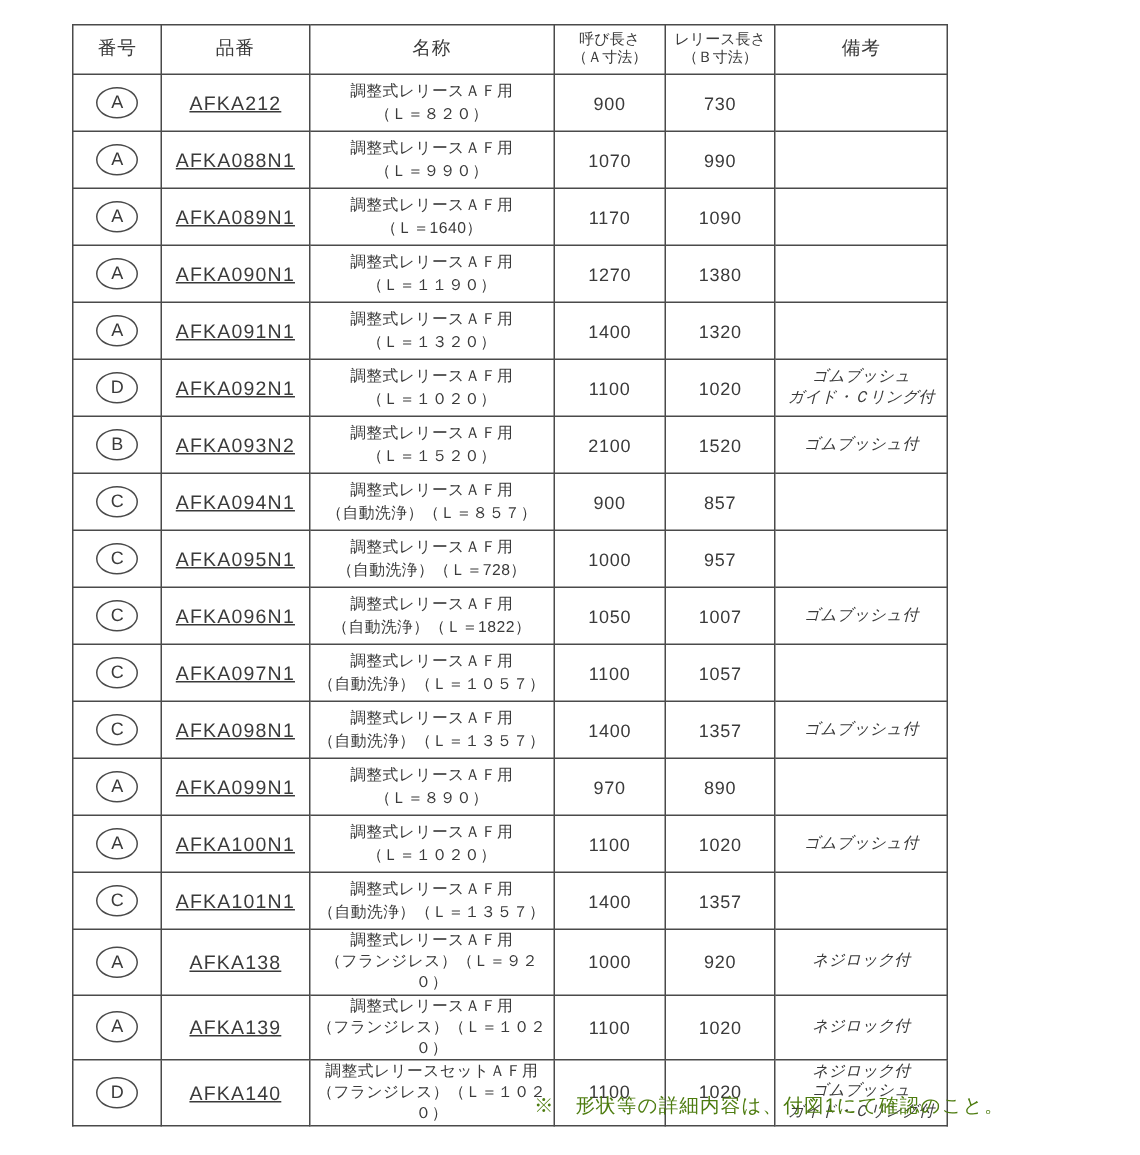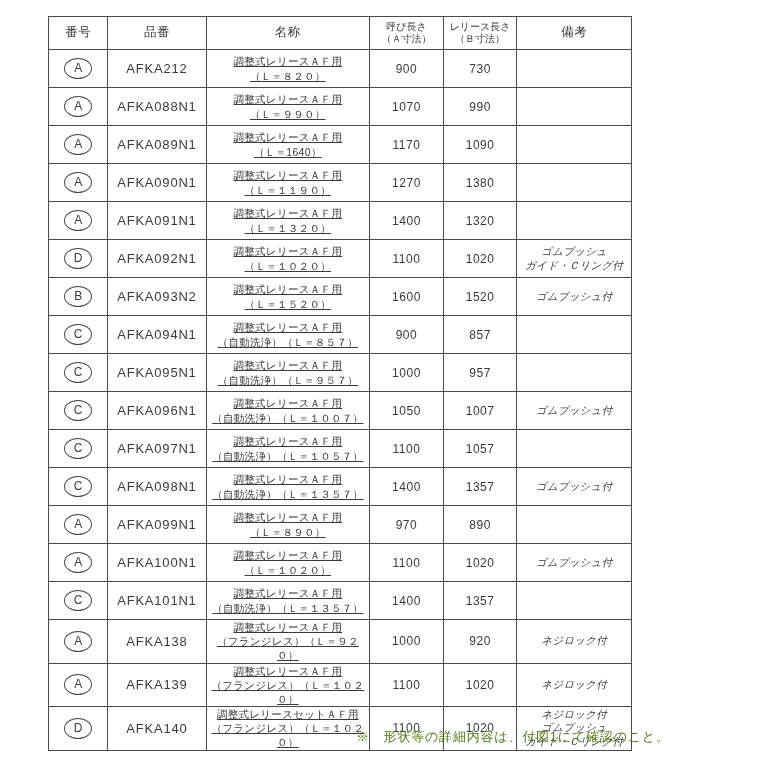--- a/index.html
+++ b/index.html
@@ -66,28 +66,29 @@
     line-height: 18px;
     border: 1px solid #4a4a4a;
     border-radius: 50%;
     font-size: 12px;
     text-align: center;
     color: #3a3a3a;
   }
   .code {
     font-size: 13px;
     letter-spacing: 0.8px;
+    text-decoration: underline;
   }
   .name {
     font-size: 10.5px;
     line-height: 1.35;
     letter-spacing: 0.3px;
     padding: 2px 2px;
   }
-  .name .l2 { display: block; text-decoration: underline; }
+  .name .l2 { display: block; }
   .dim {
     font-size: 12px;
     letter-spacing: 0.5px;
   }
   .remark {
     font-size: 10.5px;
     line-height: 1.32;
     letter-spacing: 0.2px;
     text-align: left;
     padding-left: 6px;
@@ -205,21 +206,21 @@
             <span>ガイド・Ｃリング付</span>
           </td>
         </tr>
         <tr>
           <td><span class="circle">B</span></td>
           <td class="code">AFKA093N2</td>
           <td class="name">
             <span class="l2">調整式レリースＡＦ用</span>
             <span class="l2">（Ｌ＝１５２０）</span>
           </td>
-          <td class="dim">1600</td>
+          <td class="dim">2100</td>
           <td class="dim">1520</td>
           <td class="remark">
             <span>ゴムブッシュ付</span>
           </td>
         </tr>
         <tr>
           <td><span class="circle">C</span></td>
           <td class="code">AFKA094N1</td>
           <td class="name">
             <span class="l2">調整式レリースＡＦ用</span>
@@ -227,32 +228,32 @@
           </td>
           <td class="dim">900</td>
           <td class="dim">857</td>
           <td class="remark"></td>
         </tr>
         <tr>
           <td><span class="circle">C</span></td>
           <td class="code">AFKA095N1</td>
           <td class="name">
             <span class="l2">調整式レリースＡＦ用</span>
-            <span class="l2">（自動洗浄）（Ｌ＝９５７）</span>
+            <span class="l2">（自動洗浄）（Ｌ＝728）</span>
           </td>
           <td class="dim">1000</td>
           <td class="dim">957</td>
           <td class="remark"></td>
         </tr>
         <tr>
           <td><span class="circle">C</span></td>
           <td class="code">AFKA096N1</td>
           <td class="name">
             <span class="l2">調整式レリースＡＦ用</span>
-            <span class="l2">（自動洗浄）（Ｌ＝１００７）</span>
+            <span class="l2">（自動洗浄）（Ｌ＝1822）</span>
           </td>
           <td class="dim">1050</td>
           <td class="dim">1007</td>
           <td class="remark">
             <span>ゴムブッシュ付</span>
           </td>
         </tr>
         <tr>
           <td><span class="circle">C</span></td>
           <td class="code">AFKA097N1</td>

